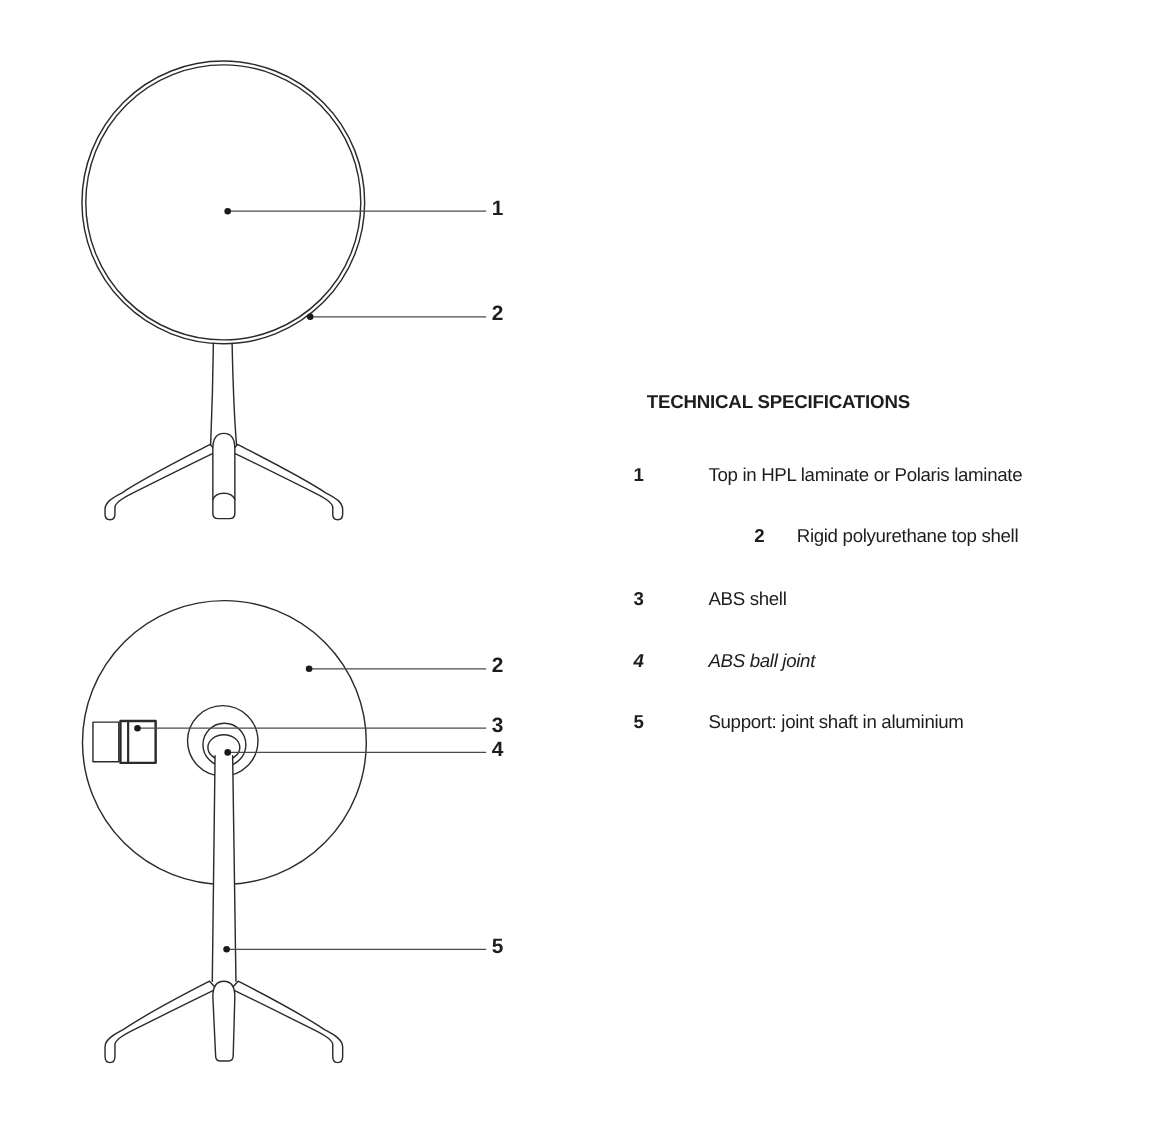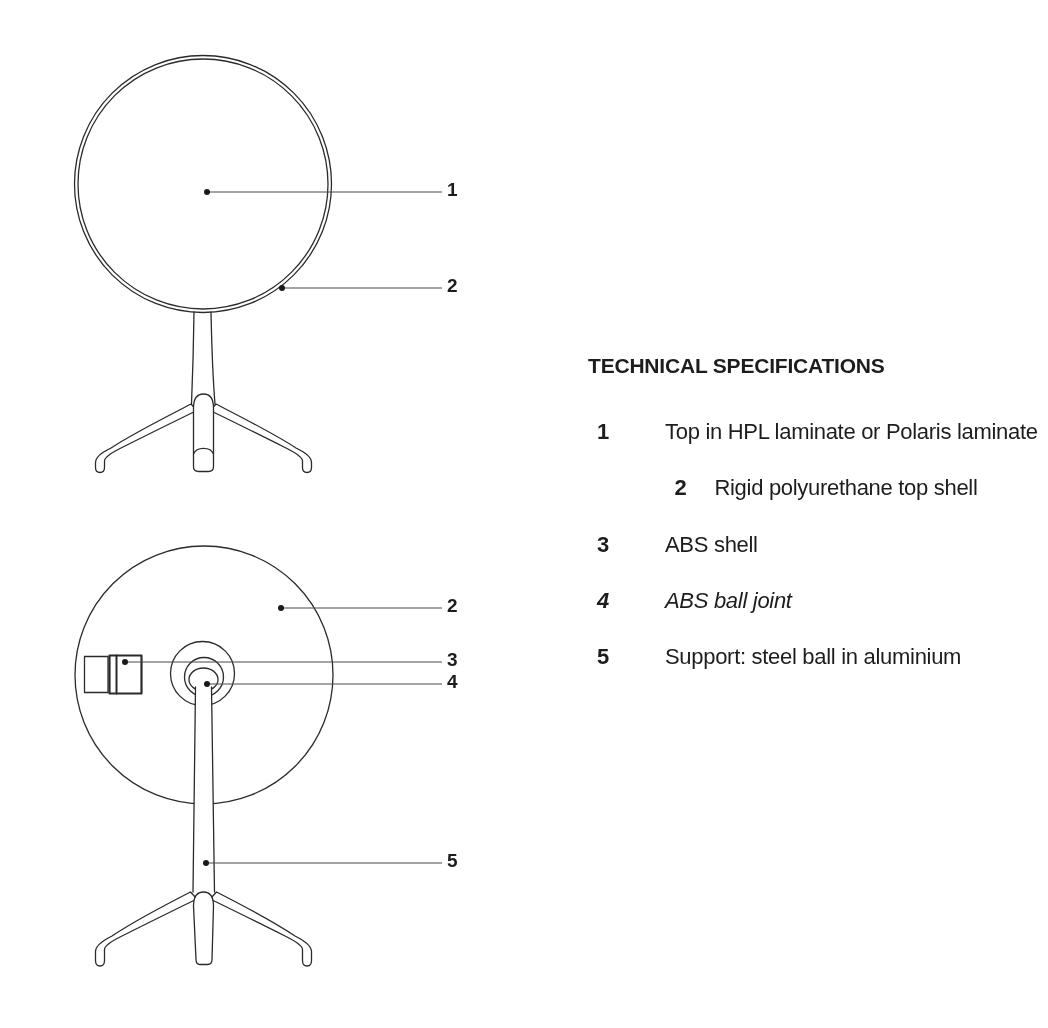--- a/index.html
+++ b/index.html
@@ -19,32 +19,32 @@
     font-weight: bold;
     line-height: 22px;
     color: #1d1d1d;
     letter-spacing: 0px;
   }
   .specs-heading {
     position: absolute;
     left: 588px;
     top: 355px;
     margin: 0;
-    font-size: 21px;
+    font-size: 17px;
     font-weight: bold;
     letter-spacing: -0.2px;
     line-height: 22px;
     color: #1d1d1d;
   }
   .spec-row {
     position: absolute;
-    left: 597px;
+    left: 576px;
     width: 430px;
     line-height: 22px;
-    font-size: 22px;
+    font-size: 17px;
     letter-spacing: -0.3px;
     white-space: nowrap;
   }
   .spec-row .spec-num {
     display: inline-block;
     width: 68px;
     font-weight: bold;
   }
   .spec-row .spec-text { font-weight: normal; }
 </style>
@@ -130,17 +130,17 @@
     <div class="spec-row" style="top:477px;text-align:center;">
       <span class="spec-num">2</span><span class="spec-text">Rigid polyurethane top shell</span>
     </div>
     <div class="spec-row" style="top:534px;">
       <span class="spec-num">3</span><span class="spec-text">ABS shell</span>
     </div>
     <div class="spec-row" style="top:590px;font-style:italic;">
       <span class="spec-num">4</span><span class="spec-text">ABS ball joint</span>
     </div>
     <div class="spec-row" style="top:646px;">
-      <span class="spec-num">5</span><span class="spec-text">Support: steel ball in aluminium</span>
+      <span class="spec-num">5</span><span class="spec-text">Support: joint shaft in aluminium</span>
     </div>
   </div>
 
 </div>
 
 </body></html>

